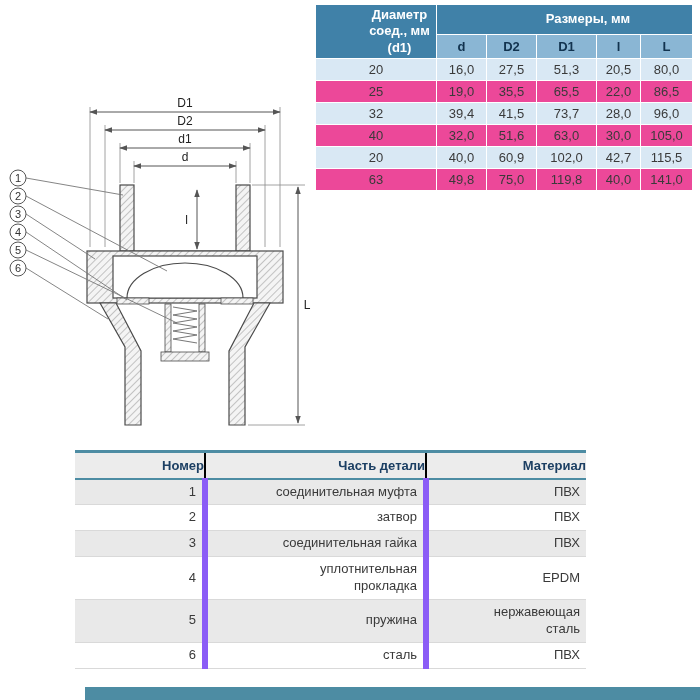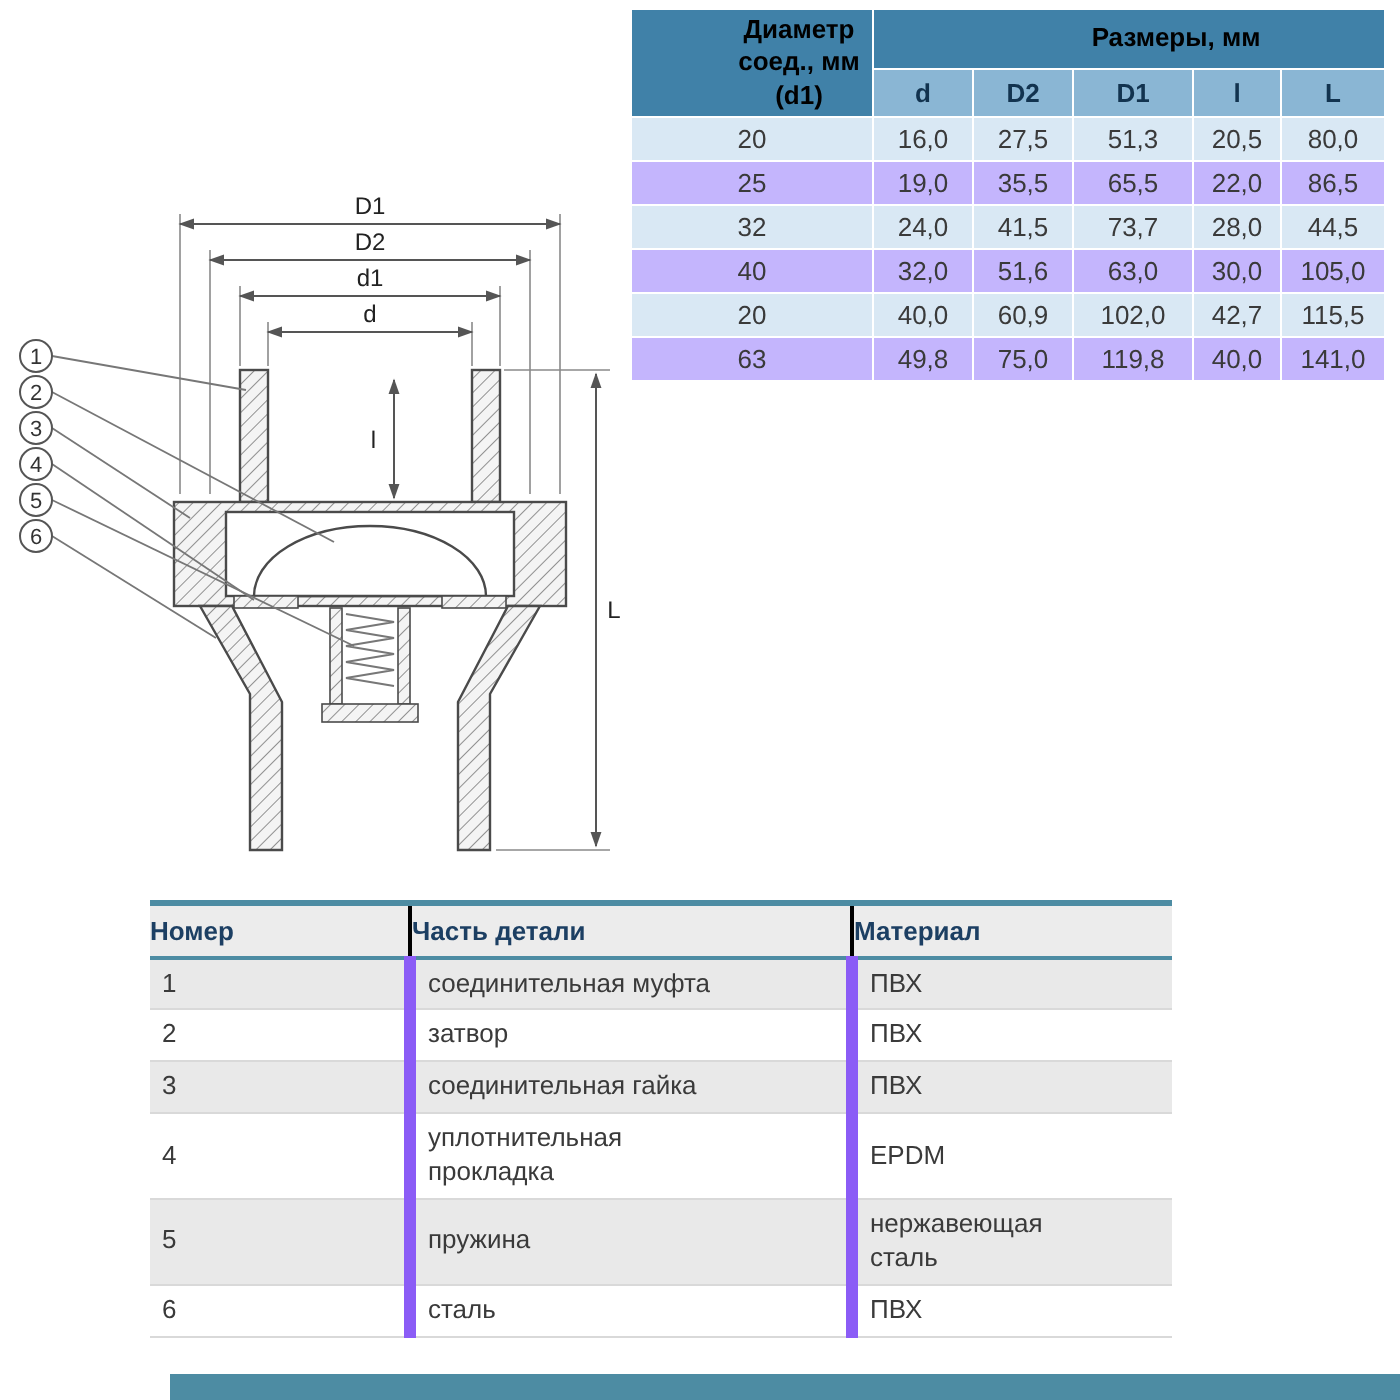--- a/index.html
+++ b/index.html
@@ -12,35 +12,35 @@
   .page { position:relative; width:700px; height:700px; background:#fff; }
 
   
   .dims-table {
     position:absolute; left:315px; top:4px; width:377px;
     border-collapse:collapse; table-layout:fixed;
     font-size:13px; text-align:center;
   }
   .dims-table th, .dims-table td { border:1px solid #ffffff; padding:2px 1px; }
   .dims-table th.main {
-    background:#4081a8; color:#000000; font-weight:bold;
+    background:#4081a8; color:#ffffff; font-weight:bold;
     white-space:pre-line; line-height:1.25; vertical-align:middle;padding-left:48px;
   }
   .dims-table tr.sub th {
     background:#8ab6d4; color:#12334f; font-weight:bold; height:24px;
   }
   .dims-table td { height:22px; color:#3a3a3a; }
   .dims-table tr.odd  td { background:#d9e8f4; }
-  .dims-table tr.even td { background:#c4b5fd; }
+  .dims-table tr.even td { background:#ec4899; }
 
   
   .parts-table {
     position:absolute; left:75px; top:450px; width:511px;
     border-collapse:collapse; table-layout:fixed;
-    font-size:13px; text-align:left;
+    font-size:13px; text-align:right;
     border-top:3px solid #4d8ca3;
   }
   .parts-table th {
     background:#ececec; color:#1c3f63; font-weight:bold;
     height:27px; border-bottom:2px solid #4d8ca3;
     border-left:2px solid #000000; vertical-align:middle;
   }
   .parts-table td {
     color:#3a3a3a; padding:4px 6px;
     border-left:6px solid #8b5cf6; border-bottom:1px solid #d9d9d9;
@@ -195,25 +195,25 @@
       <tr class="even">
         <td>25</td>
         <td>19,0</td>
         <td>35,5</td>
         <td>65,5</td>
         <td>22,0</td>
         <td>86,5</td>
       </tr>
       <tr class="odd">
         <td>32</td>
-        <td>24,0</td>
+        <td>39,4</td>
         <td>41,5</td>
         <td>73,7</td>
         <td>28,0</td>
-        <td>44,5</td>
+        <td>96,0</td>
       </tr>
       <tr class="even">
         <td>40</td>
         <td>32,0</td>
         <td>51,6</td>
         <td>63,0</td>
         <td>30,0</td>
         <td>105,0</td>
       </tr>
       <tr class="odd">

